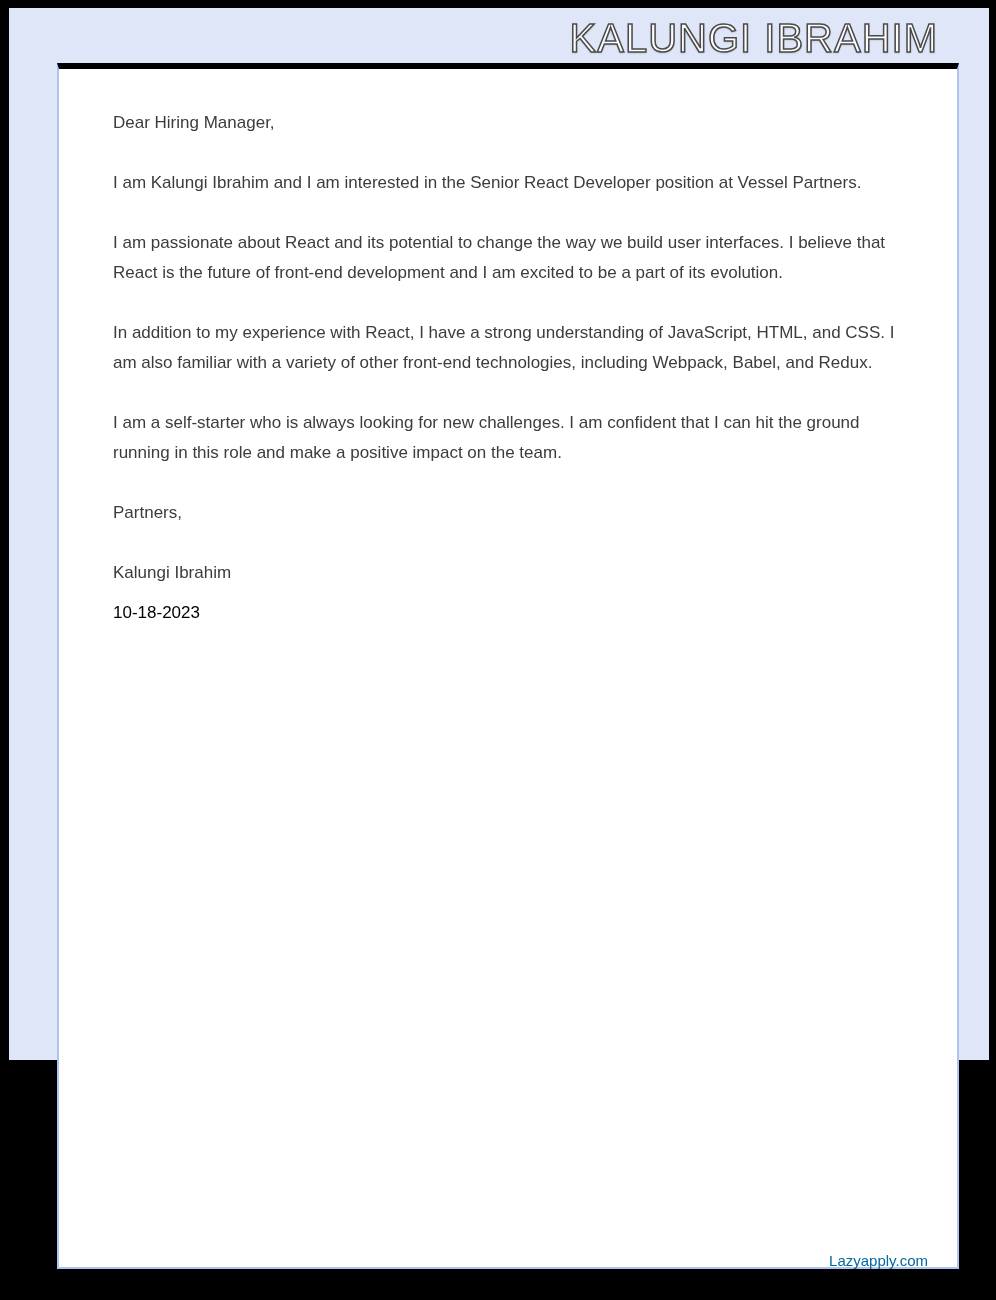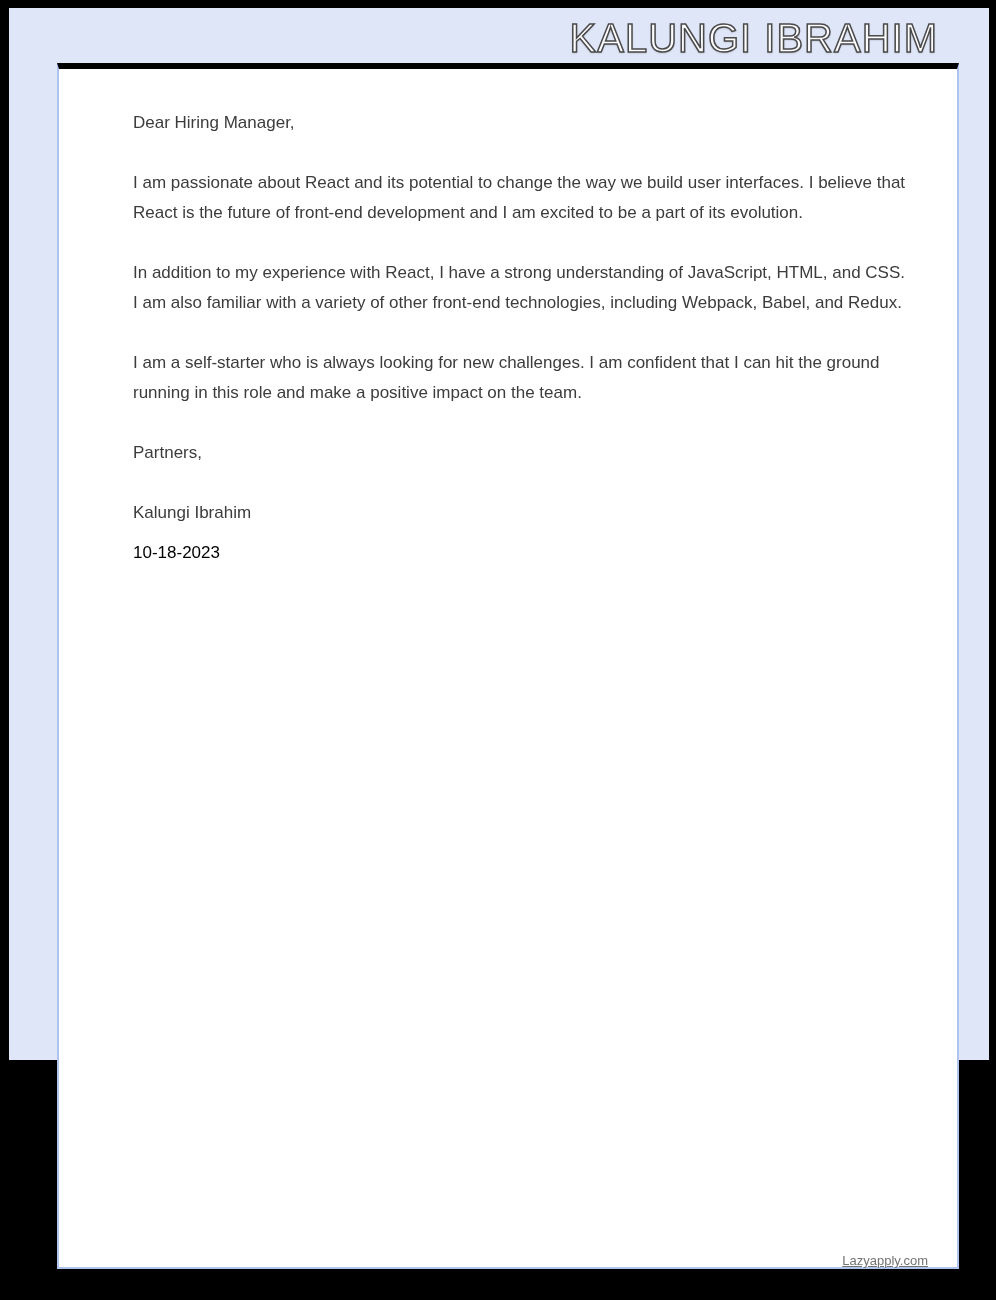--- a/index.html
+++ b/index.html
@@ -46,57 +46,57 @@
     width: 902px;
     height: 1206px;
     box-sizing: border-box;
     background: #ffffff;
     border-top: 6px solid #000000;
     border-left: 2px solid #aec3ee;
     border-right: 2px solid #aec3ee;
     border-bottom: 2px solid #aec3ee;
   }
   .page-inner {
-    padding: 39px 46px 0 74px;
+    padding: 39px 46px 0 54px;
   }
   .page-inner p {
     margin: 0 0 30px 0;
     font-size: 17px;
     line-height: 30px;
     color: #3c3c3c;
   }
   .page-inner p.sig-name {
     margin-bottom: 10px;
   }
   .page-inner p.letter-date {
     color: #000000;
     margin-bottom: 0;
   }
   .watermark {
     position: absolute;
     top: 1244px;
     right: 61px;
-    font-size: 13px;
+    font-size: 15px;
     line-height: 18px;
-    color: #737373;
-    text-decoration: underline;
+    color: #0369a1;
   }
 </style>
 </head>
 <body>
 
 <div class="canvas">
 
   <div class="header-name">KALUNGI IBRAHIM</div>
 
   <div class="page">
     <div class="page-inner">
 
       <p>Dear Hiring Manager,</p>
 
+      <p>I am Kalungi Ibrahim and I am interested in the Senior React Developer position at Vessel Partners.</p>
 
 
       <p>I am passionate about React and its potential to change the way we build user interfaces. I believe that React is the future of front-end development and I am excited to be a part of its evolution.</p>
 
       <p>In addition to my experience with React, I have a strong understanding of JavaScript, HTML, and CSS. I am also familiar with a variety of other front-end technologies, including Webpack, Babel, and Redux.</p>
 
       <p>I am a self-starter who is always looking for new challenges. I am confident that I can hit the ground running in this role and make a positive impact on the team.</p>
 
 
       <p>Partners,</p>

